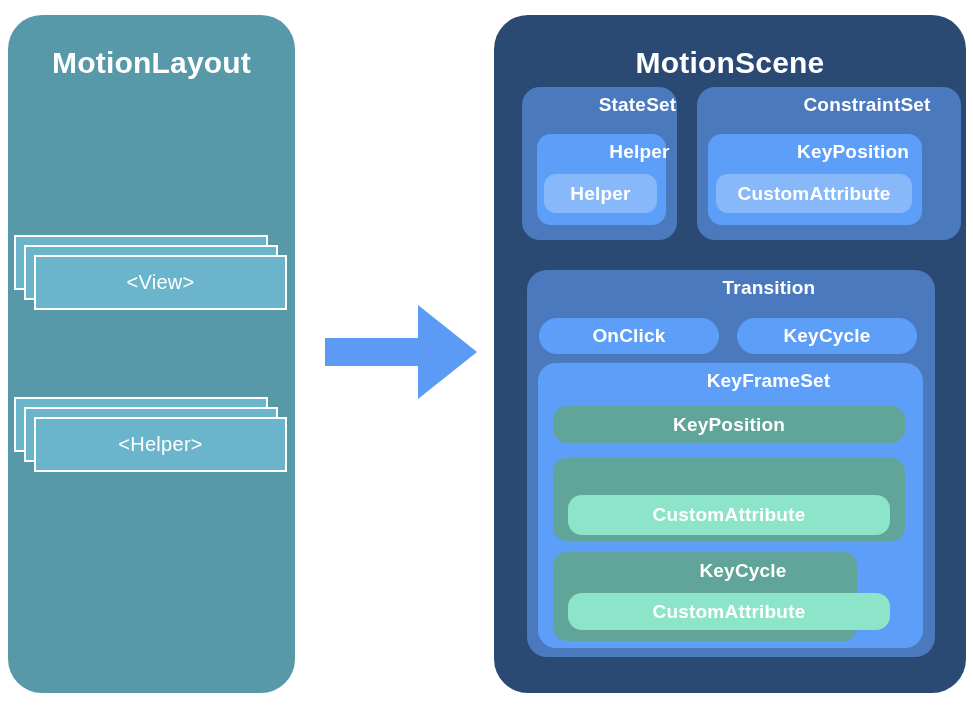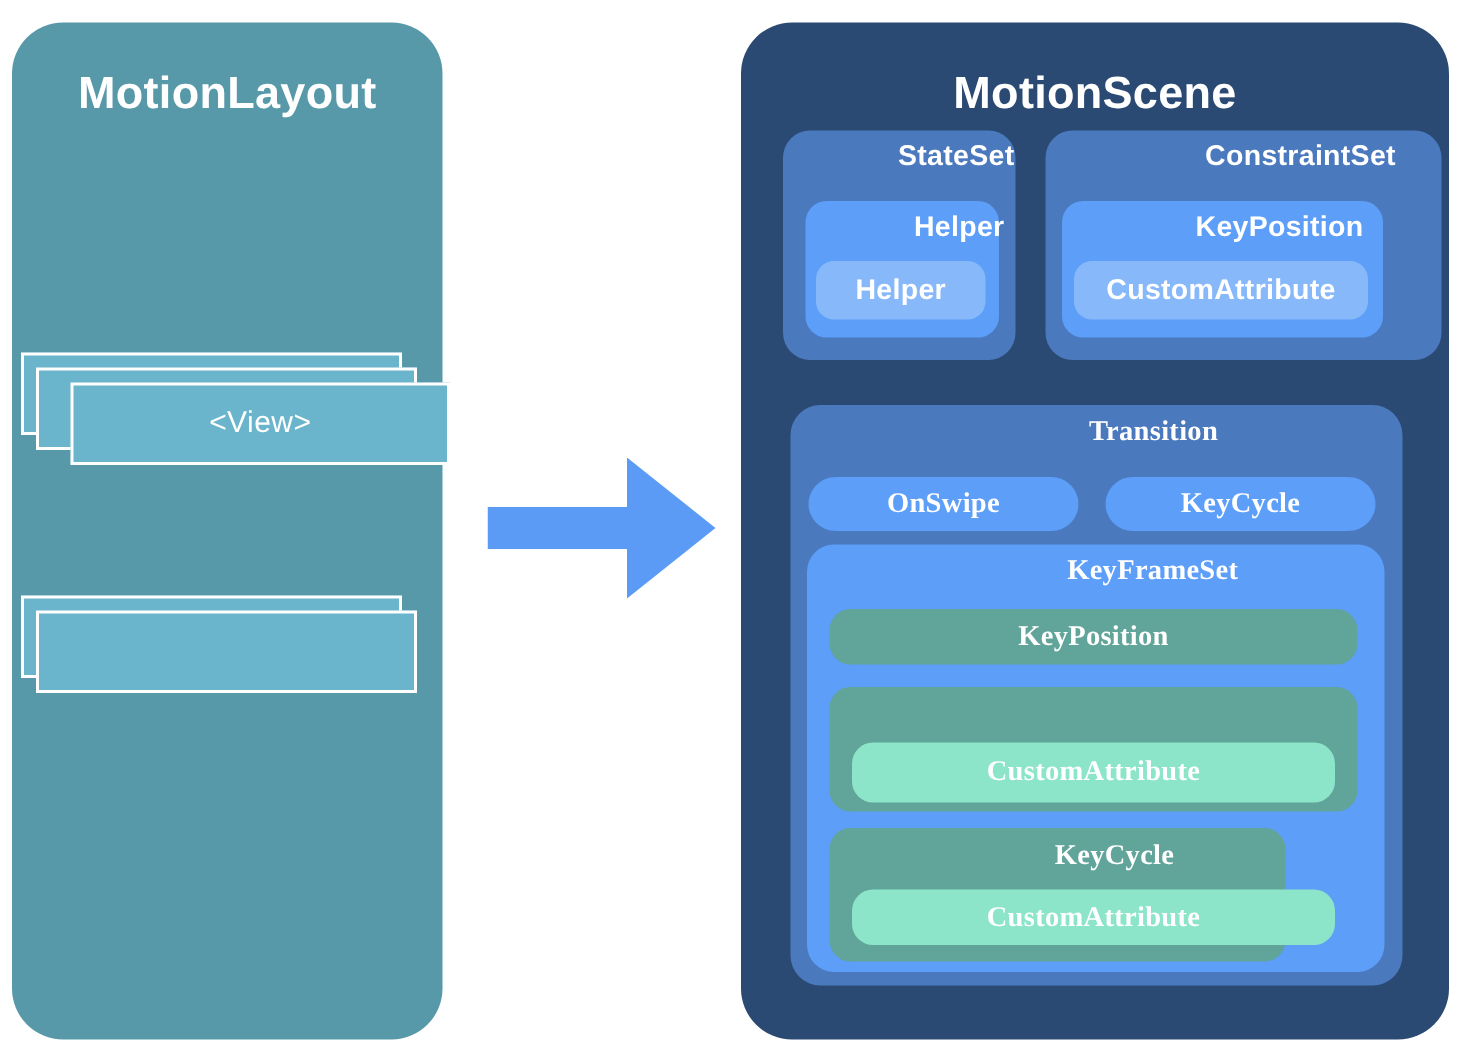--- a/index.html
+++ b/index.html
@@ -87,46 +87,49 @@
   .stateset      { left: 28px;  top: 72px; width: 155px; height: 153px; border-radius: 18px; }
   .state         { left: 15px;  top: 47px; width: 129px; height: 91px;  border-radius: 14px; }
   .variant       { left: 7px;   top: 40px; width: 113px; height: 39px;  border-radius: 12px; }
 
   
   .constraintset { left: 203px; top: 72px; width: 264px; height: 153px; border-radius: 18px; }
   .constraint    { left: 11px;  top: 47px; width: 214px; height: 91px;  border-radius: 14px; }
   .custom-attr-blue { left: 8px; top: 40px; width: 196px; height: 39px; border-radius: 12px; }
 
   
-  .transition    { left: 33px;  top: 255px; width: 408px; height: 387px; border-radius: 20px; font-family: Liberation Serif, serif; }
+  .transition    { left: 33px;  top: 255px; width: 408px; height: 387px; border-radius: 20px; }
   .onclick       { left: 12px;  top: 48px;  width: 180px; height: 36px;  border-radius: 18px; }
   .onswipe       { left: 210px; top: 48px;  width: 180px; height: 36px;  border-radius: 18px; }
   .keyframeset   { left: 11px;  top: 93px;  width: 385px; height: 285px; border-radius: 18px; }
   .keyposition   { left: 15px;  top: 43px;  width: 352px; height: 37px;  border-radius: 14px; }
   .keyattributes { left: 15px;  top: 95px;  width: 352px; height: 83px;  border-radius: 14px; }
   .custom-attr-mint-1 { left: 15px; top: 37px; width: 322px; height: 40px; border-radius: 14px; }
   .keycycle      { left: 15px;  top: 189px; width: 304px; height: 89px;  border-radius: 14px; }
   .custom-attr-mint-2 { left: 15px; top: 41px; width: 322px; height: 37px; border-radius: 14px; }
 </style>
 </head>
 <body>
 
 <div class="canvas">
 
   <div class="abs left-panel">
     <div class="panel-title">MotionLayout</div>
 
     <div class="abs stack-card" style="left:6px; top:220px; width:254px; height:55px;"></div>
     <div class="abs stack-card" style="left:16px; top:230px; width:254px; height:55px;"></div>
-    <div class="abs stack-card" style="left:26px; top:240px; width:253px; height:55px;margin-left:13px;">
+    <div class="abs stack-card" style="left:26px; top:240px; width:253px; height:55px;">
       <span class="stack-label">&lt;View&gt;</span>
     </div>
 
     <div class="abs stack-card" style="left:6px; top:382px; width:254px; height:55px;"></div>
     <div class="abs stack-card" style="left:16px; top:392px; width:254px; height:55px;"></div>
+    <div class="abs stack-card" style="left:26px; top:402px; width:253px; height:55px;">
+      <span class="stack-label">&lt;Helper&gt;</span>
+    </div>
   </div>
 
   <div class="abs arrow-wrap">
     <svg width="153" height="95" viewBox="0 0 153 95" xmlns="http://www.w3.org/2000/svg">
       <polygon points="0,33 93,33 93,0 152,47 93,94 93,61 0,61" fill="#5B9BF5"></polygon>
     </svg>
   </div>
 
   <div class="abs right-panel">
     <div class="panel-title">MotionScene</div>
@@ -148,21 +151,21 @@
         <div class="abs blue-pale custom-attr-blue centered">
           <span class="pill-label">CustomAttribute</span>
         </div>
       </div>
     </div>
 
     <div class="abs blue-mid transition">
       <div class="box-label">Transition</div>
 
       <div class="abs blue-light onclick centered">
-        <span class="pill-label">OnSwipe</span>
+        <span class="pill-label">OnClick</span>
       </div>
       <div class="abs blue-light onswipe centered">
         <span class="pill-label">KeyCycle</span>
       </div>
 
       <div class="abs blue-light keyframeset">
         <div class="box-label">KeyFrameSet</div>
 
         <div class="abs green-mid keyposition centered">
           <span class="pill-label">KeyPosition</span>

